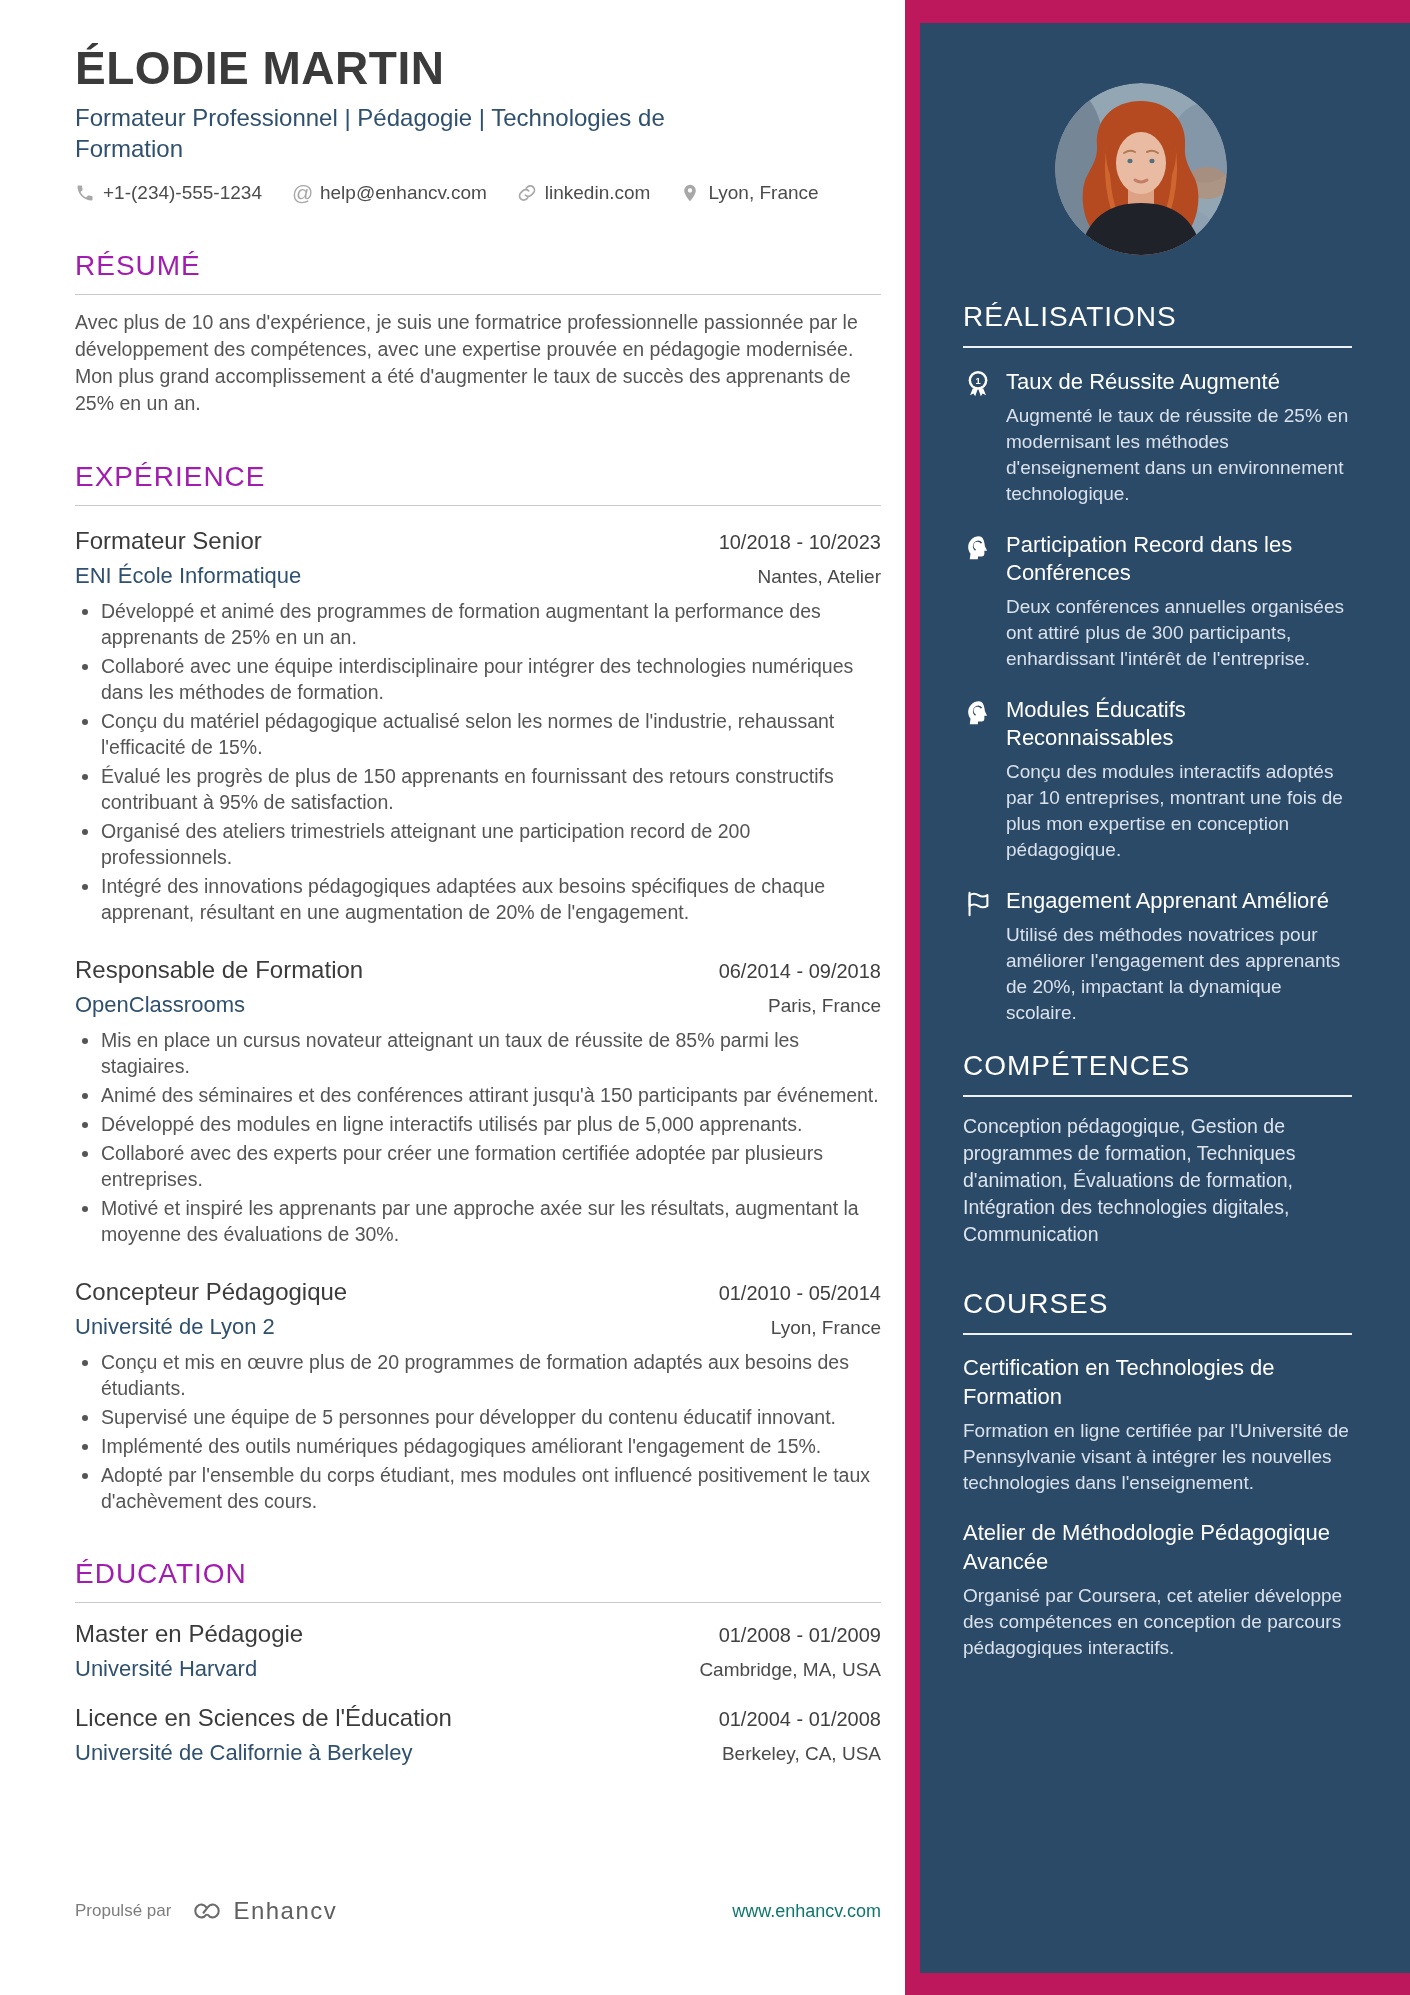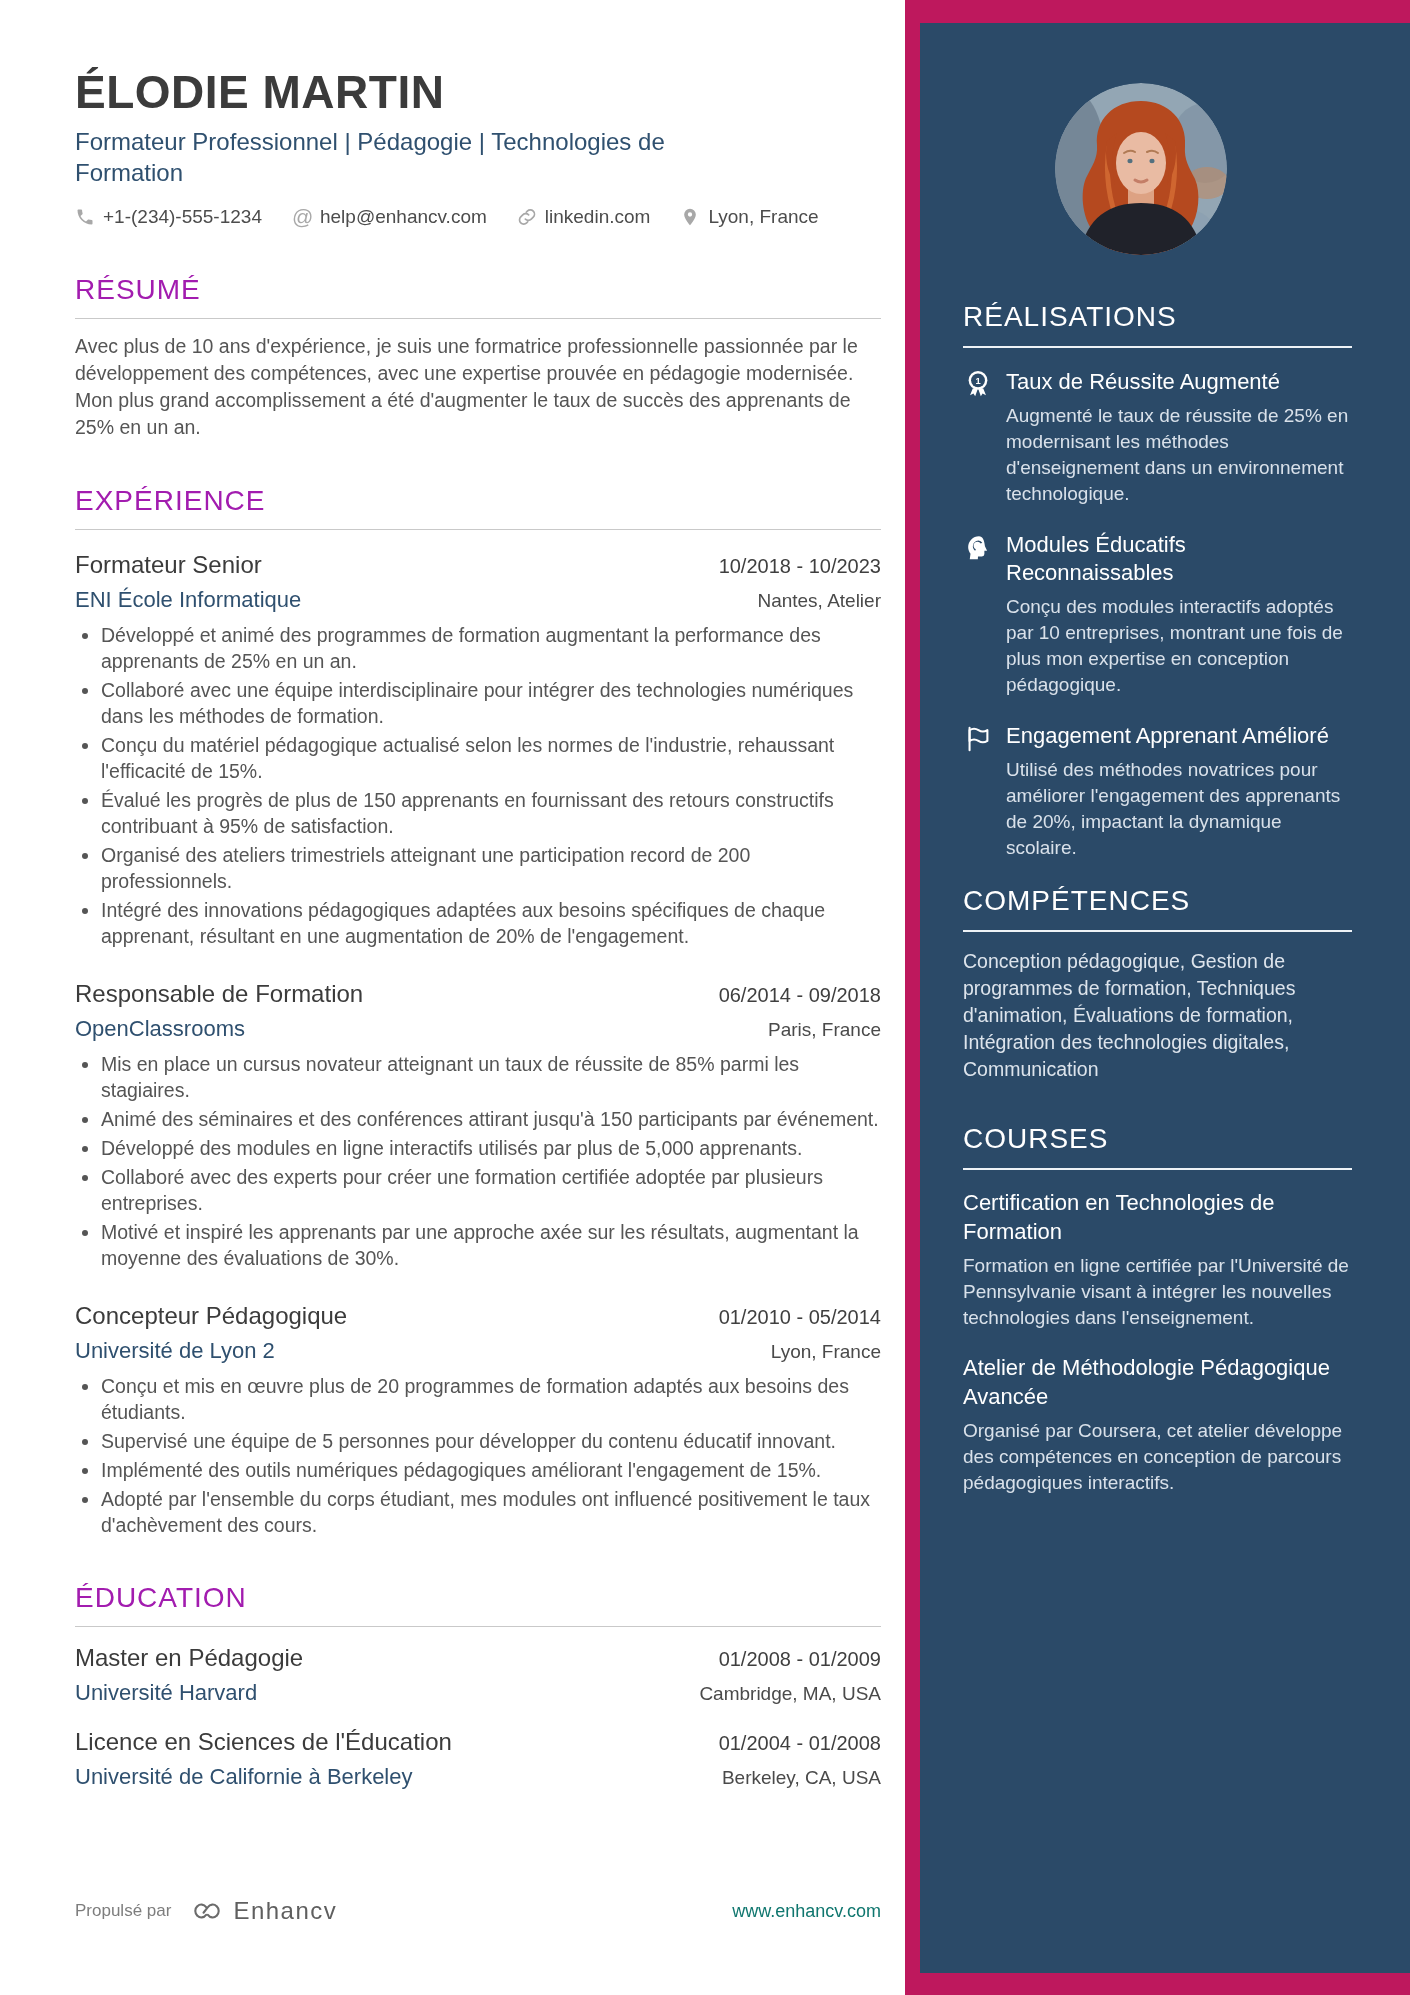--- a/index.html
+++ b/index.html
@@ -2,21 +2,21 @@
 <html><head>
 <meta charset="utf-8">
 <style>
   * { box-sizing: border-box; }
   html,body { margin:0; padding:0; background:#e8e8e8; }
   .page {
     position:relative; width:1410px; height:1995px; background:#ffffff;
     font-family:"Liberation Sans", sans-serif; overflow:hidden; margin:0 auto;
   }
   
-  .main { position:absolute; left:75px; top:66px; width:806px; }
+  .main { position:absolute; left:75px; top:42px; width:806px; }
   .name { font-size:46px; font-weight:bold; color:#3b3b3b; letter-spacing:0.5px; margin:0; line-height:52px; }
   .headline { font-size:24px; color:#2f506f; line-height:31px; margin-top:8px; max-width:650px; }
   .contact-row { display:flex; align-items:center; gap:30px; margin-top:18px; }
   .contact-item { display:flex; align-items:center; gap:8px; font-size:19px; color:#4c4c4c; }
   .cicon { width:20px; height:20px; flex:none; display:inline-flex; }
   .at-glyph { font-size:21px; color:#a8a8a8; line-height:20px; }
 
   .section { margin-top:46px; }
   .section.tight { margin-top:44px; }
   .sec-h {
@@ -264,20 +264,32 @@
                 <path d="M10.5 19.5 7.5 27l3.6-1.9 1.9 3 2.6-7.6z" fill="#ffffff"></path>
                 <path d="M21.5 19.5l3 7.5-3.6-1.9-1.9 3-2.6-7.6z" fill="#ffffff"></path>
               </svg>
             </span>
             <div>
               <div class="ach-title">Taux de Réussite Augmenté</div>
               <div class="ach-text">Augmenté le taux de réussite de 25% en modernisant les méthodes d'enseignement dans un environnement technologique.</div>
             </div>
           </div>
 
+          <div class="ach-item">
+            <span class="ach-icon">
+              <svg viewBox="0 0 32 32" width="30" height="30">
+                <path fill="#ffffff" d="M17 3.5A11.5 11.5 0 0 0 5.5 15c0 2.7.9 5.1 2.5 7.1L7.2 28h8.6l.2-3h4.2a2.6 2.6 0 0 0 2.6-2.6V19h2.9l-2.3-4.8C22.8 7.9 21 3.5 17 3.5z"></path>
+                <path fill="#2b4a68" d="M16.5 8a6 6 0 0 0-6 6c0 2 1 3.8 2.5 4.9l.7-1.6a4.2 4.2 0 1 1 5.2-6.2l1.7-.6A6 6 0 0 0 16.5 8z"></path>
+              </svg>
+            </span>
+            <div>
+              <div class="ach-title">Participation Record dans les Conférences</div>
+              <div class="ach-text">Deux conférences annuelles organisées ont attiré plus de 300 participants, enhardissant l'intérêt de l'entreprise.</div>
+            </div>
+          </div>
 
           <div class="ach-item">
             <span class="ach-icon">
               <svg viewBox="0 0 32 32" width="30" height="30">
                 <path fill="#ffffff" d="M17 3.5A11.5 11.5 0 0 0 5.5 15c0 2.7.9 5.1 2.5 7.1L7.2 28h8.6l.2-3h4.2a2.6 2.6 0 0 0 2.6-2.6V19h2.9l-2.3-4.8C22.8 7.9 21 3.5 17 3.5z"></path>
                 <path fill="#2b4a68" d="M16.5 8a6 6 0 0 0-6 6c0 2 1 3.8 2.5 4.9l.7-1.6a4.2 4.2 0 1 1 5.2-6.2l1.7-.6A6 6 0 0 0 16.5 8z"></path>
               </svg>
             </span>
             <div>
               <div class="ach-title">Modules Éducatifs Reconnaissables</div>

